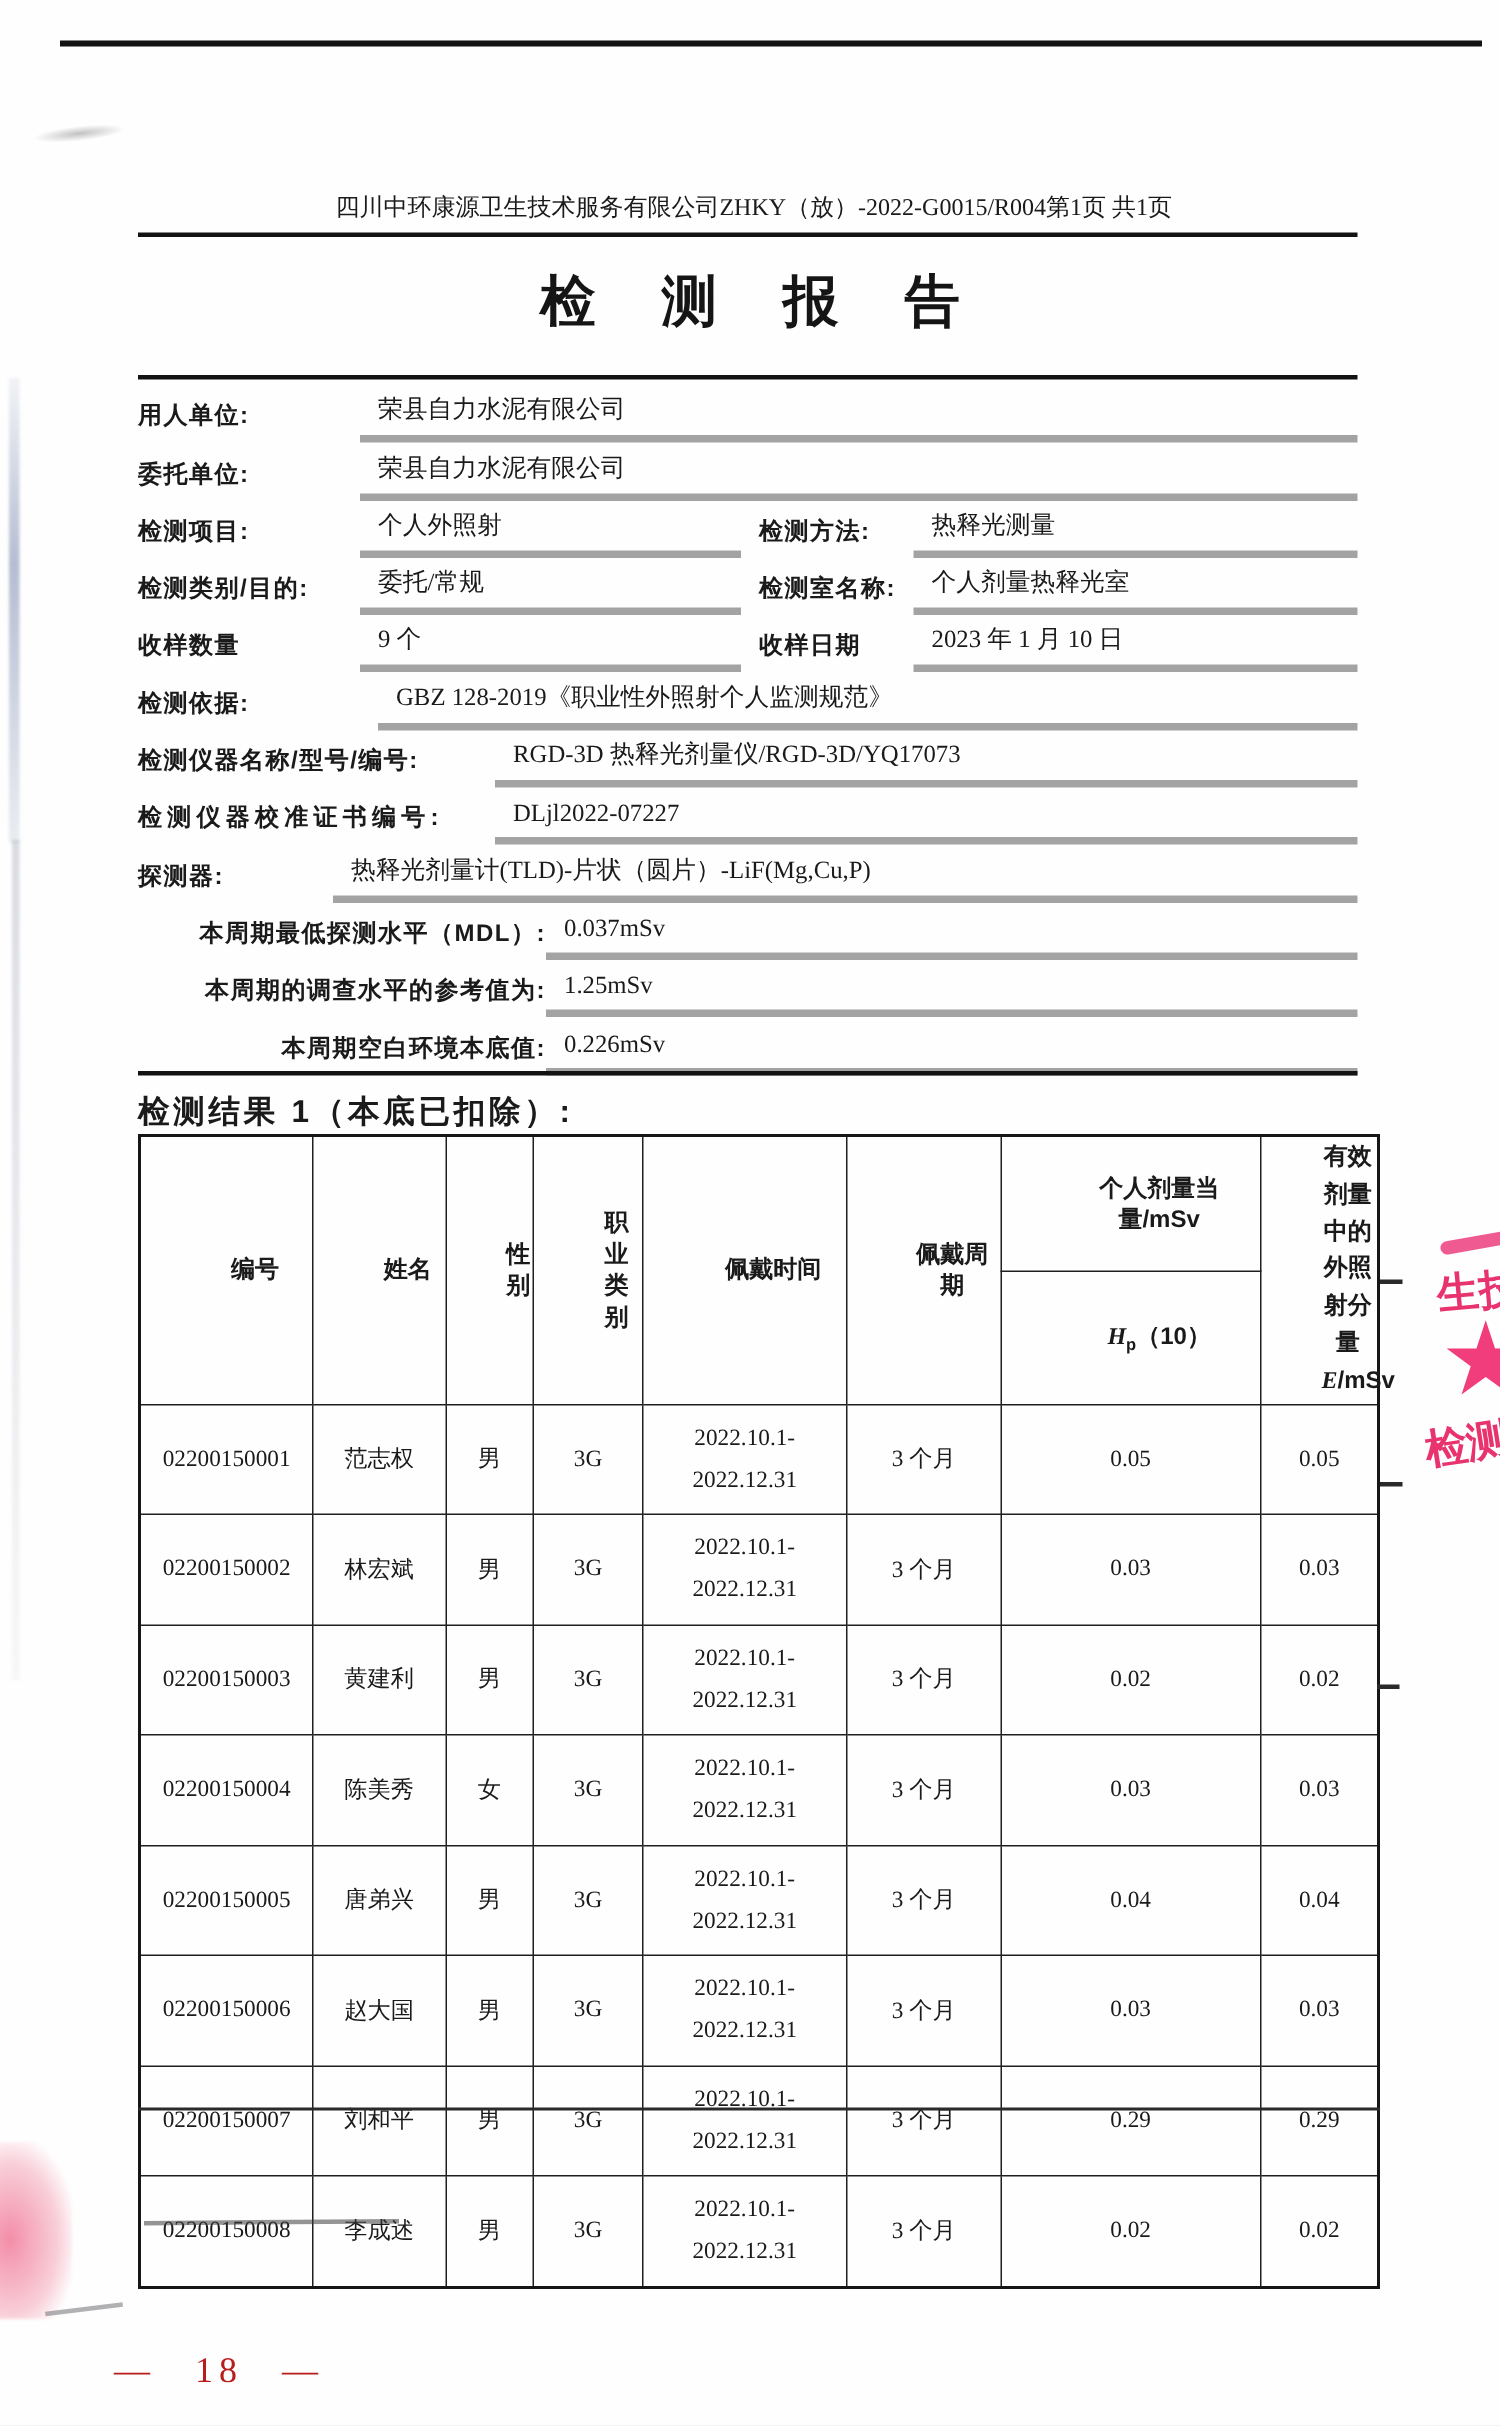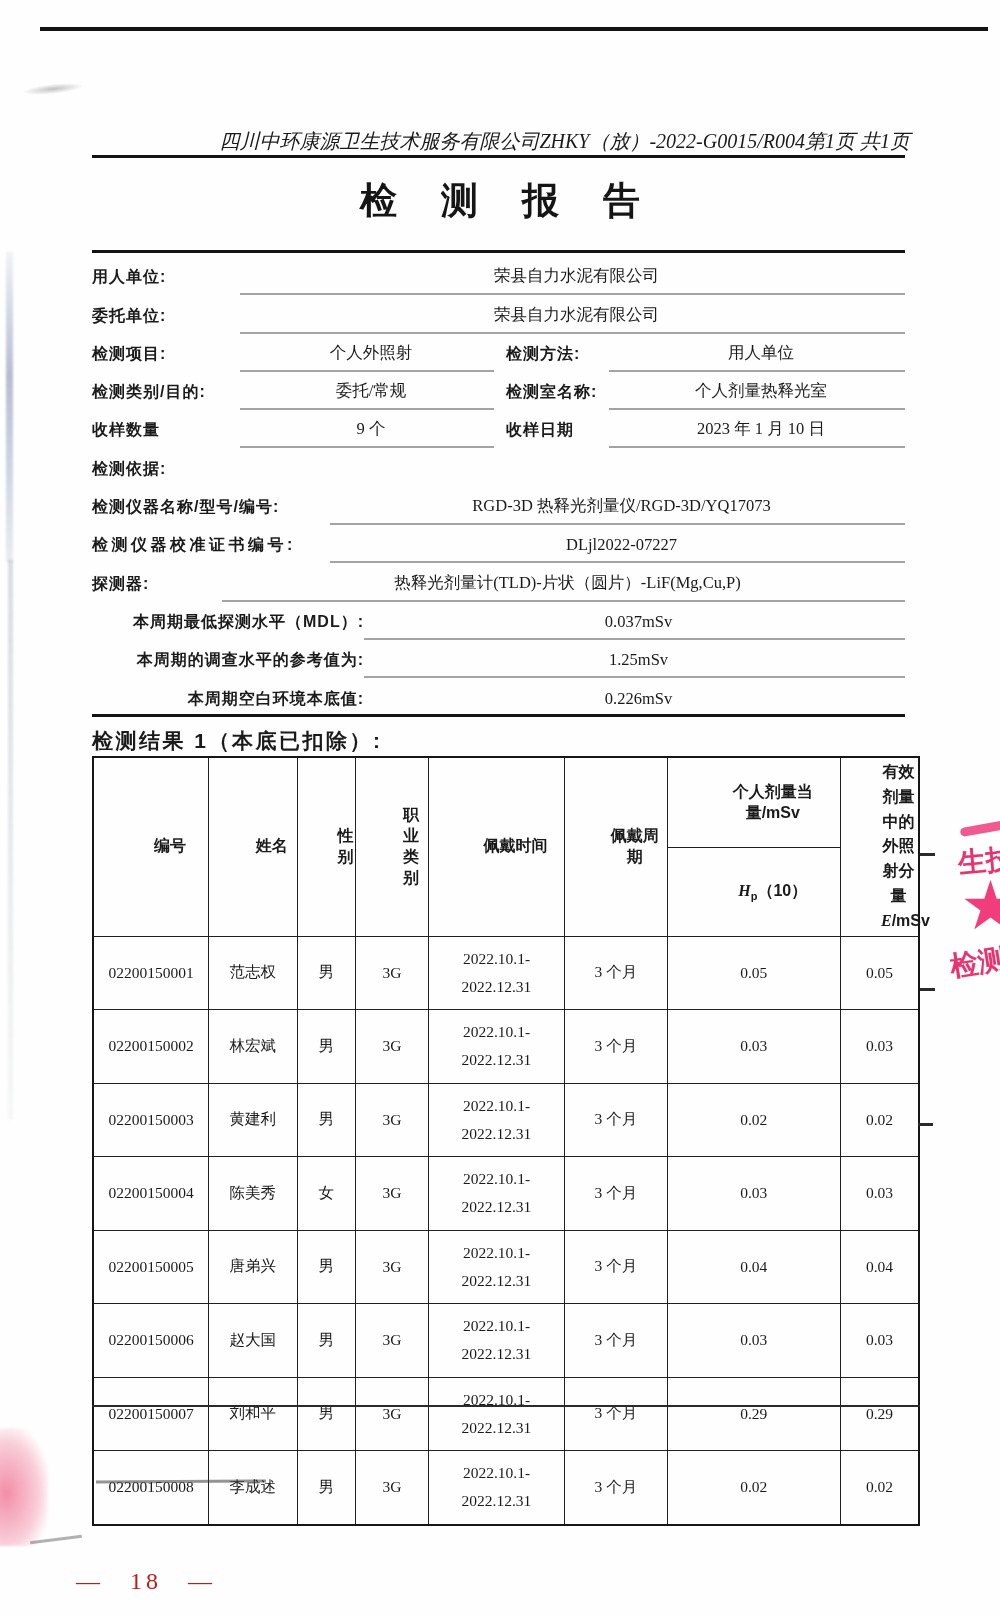--- a/index.html
+++ b/index.html
@@ -6,34 +6,34 @@
   .page {
     position:relative; width:1000px; height:1617px; margin:0 auto;
     background:#fefefe; overflow:hidden;
     font-family:"Liberation Serif","DejaVu Serif",serif; color:#1a1a1a;
   }
   
   .top-rule { position:absolute; left:40px; top:27px; width:948px; height:4px; background:#131313; }
 
   
   .doc-header { position:absolute; left:95px; top:128px; width:815px;
-    display:flex; justify-content:flex-end; align-items:baseline; font-size:20px;font-style:italic; }
+    display:flex; justify-content:center; align-items:baseline; font-size:16px; }
   .header-rule { position:absolute; left:92px; top:155px; width:813px; height:2.5px; background:#131313; }
 
   
   .title { position:absolute; left:0; top:176px; width:100%; text-align:center;
     font-size:37px; font-weight:bold; letter-spacing:44px; text-indent:44px; color:#151515; }
 
   
   .form { position:absolute; left:92px; top:250px; width:813px; border-top:3.5px solid #131313; padding-top:4px; }
   .form-row { display:flex; align-items:flex-end; height:38.3px; font-size:16.5px; }
   .f-label { font-family:"Liberation Sans","DejaVu Sans",sans-serif; font-weight:700;
     font-size:16px; padding-bottom:7px; white-space:nowrap; letter-spacing:1px; }
   .f-label.ls { letter-spacing:3.5px; }
-  .f-value { border-bottom:2px solid #a3a3a3; padding:0 4px 6px 12px; white-space:nowrap;text-align:center; }
+  .f-value { border-bottom:5px solid #a3a3a3; padding:0 4px 6px 12px; white-space:nowrap; }
   .grow { flex:1 1 auto; }
   .half { width:238px; }
   .lw1 { width:148px; } .lw6 { width:160px; } .lw7 { width:238px; }
   .lw9 { width:130px; } .lw10 { width:272px;text-align:right; }
   .lab2 { width:103px; margin-left:12px; }
 
   
   .results-title { position:absolute; left:92px; top:714px; width:813px;
     border-top:3.5px solid #131313; padding-top:10px;
     font-family:"Liberation Sans","DejaVu Sans",sans-serif; font-weight:700;
@@ -108,36 +108,37 @@
       <span class="f-value grow">荣县自力水泥有限公司</span>
     </div>
     <div class="form-row">
       <span class="f-label lw1">委托单位:</span>
       <span class="f-value grow">荣县自力水泥有限公司</span>
     </div>
     <div class="form-row">
       <span class="f-label lw1">检测项目:</span>
       <span class="f-value half">个人外照射</span>
       <span class="f-label lab2">检测方法:</span>
-      <span class="f-value grow">用人单位</span>
+      <span class="f-value grow">热释光测量</span>
     </div>
     <div class="form-row">
       <span class="f-label lw1">检测类别/目的:</span>
       <span class="f-value half">委托/常规</span>
       <span class="f-label lab2">检测室名称:</span>
       <span class="f-value grow">个人剂量热释光室</span>
     </div>
     <div class="form-row">
       <span class="f-label lw1">收样数量</span>
       <span class="f-value half">9 个</span>
       <span class="f-label lab2">收样日期</span>
       <span class="f-value grow">2023 年 1 月 10 日</span>
     </div>
     <div class="form-row">
       <span class="f-label lw6">检测依据:</span>
+      <span class="f-value grow">GBZ 128-2019《职业性外照射个人监测规范》</span>
     </div>
     <div class="form-row">
       <span class="f-label lw7">检测仪器名称/型号/编号:</span>
       <span class="f-value grow">RGD-3D 热释光剂量仪/RGD-3D/YQ17073</span>
     </div>
     <div class="form-row">
       <span class="f-label lw7 ls">检测仪器校准证书编号:</span>
       <span class="f-value grow">DLjl2022-07227</span>
     </div>
     <div class="form-row">

